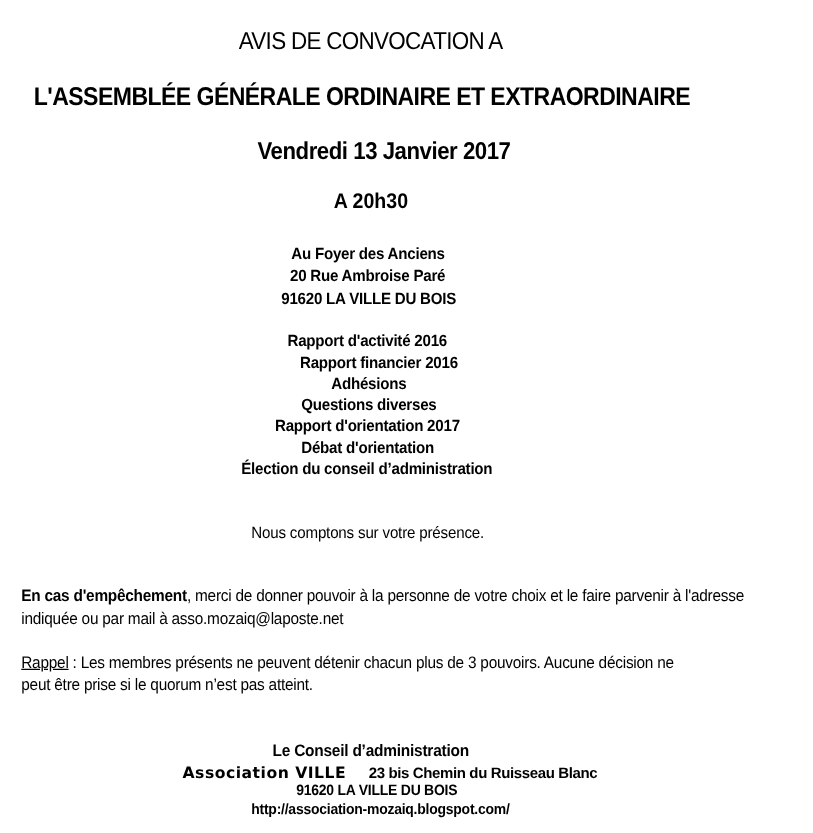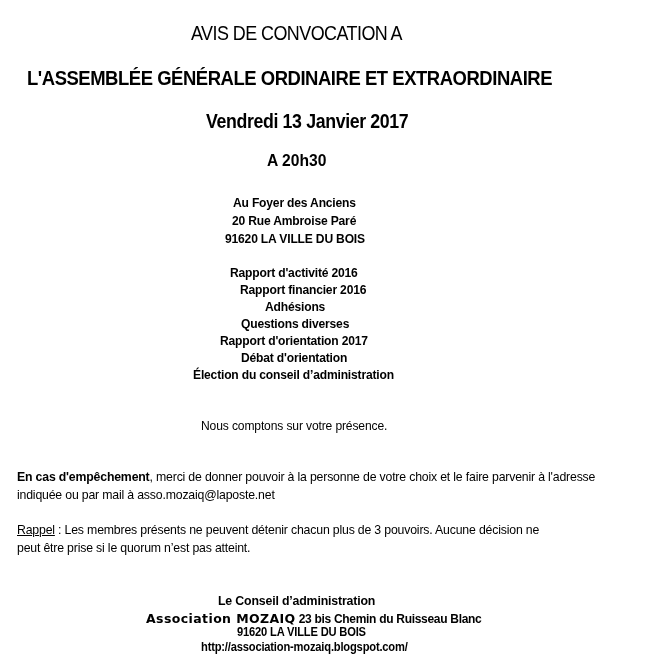--- a/index.html
+++ b/index.html
@@ -55,17 +55,17 @@
 </div>
 
 <div class="abs para" style="top:521px;">
   <div><u>Rappel</u><span> : Les membres présents ne peuvent détenir chacun plus de 3 pouvoirs. Aucune décision ne</span></div>
   <div>peut être prise si le quorum n’est pas atteint.</div>
 </div>
 
 <div>
   <div class="abs" style="left:218px; top:593px; font-size:13.3px; font-weight:bold; letter-spacing:-0.2px; transform:scaleX(0.93); transform-origin:left top;">Le Conseil d’administration</div>
   <div class="abs" style="left:146px; top:609px; white-space:nowrap;">
-    <span class="assoc-name">Association MOZAIQ</span><span style="font-size:12px; font-weight:bold; letter-spacing:-0.3px;"> 23 bis Chemin du Ruisseau Blanc</span>
+    <span class="assoc-name">Association VILLE</span><span style="font-size:12px; font-weight:bold; letter-spacing:-0.3px;margin-left:15px;"> 23 bis Chemin du Ruisseau Blanc</span>
   </div>
   <div class="abs footer-line" style="left:237px; top:625px;">91620 LA VILLE DU BOIS</div>
   <div class="abs footer-line" style="left:201px; top:640px;">http://association-mozaiq.blogspot.com/</div>
 </div>
 
 </body></html>

